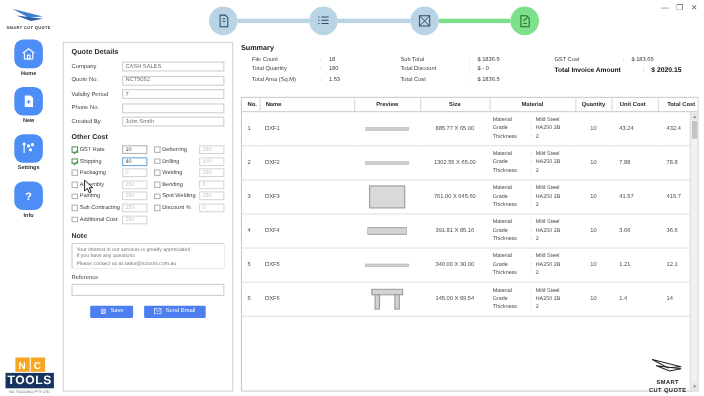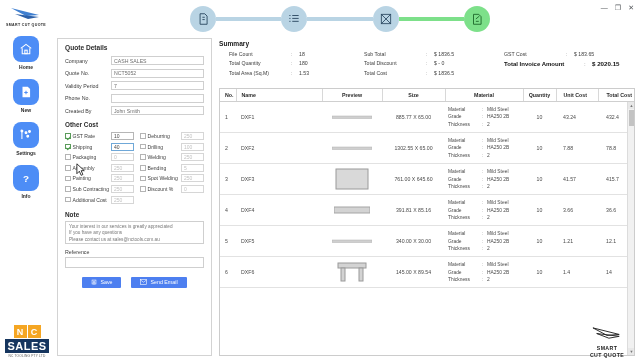--- a/index.html
+++ b/index.html
@@ -247,21 +247,21 @@
         </div>
         <div class="nav-label">Info</div>
       </div>
     </div>
 
     <div class="brand-bottom">
       <div class="nc-row">
         <div class="nc-box">N</div>
         <div class="nc-box">C</div>
       </div>
-      <div class="tools-bar">SALES</div>
+      <div class="tools-bar">TOOLS</div>
       <div class="brand-bottom-sub">NC TOOLING PTY LTD</div>
     </div>
   </div>
 
   <div class="stepper">
     <div class="step-node">
       <svg width="14" height="14" viewBox="0 0 24 24" fill="none" stroke="#2d4a63" stroke-width="1.6">
         <path d="M7 3 H15 L19 7 V21 H7 Z"></path>
           <path d="M11 9 h4 M11 13 h4"></path>
       </svg>

